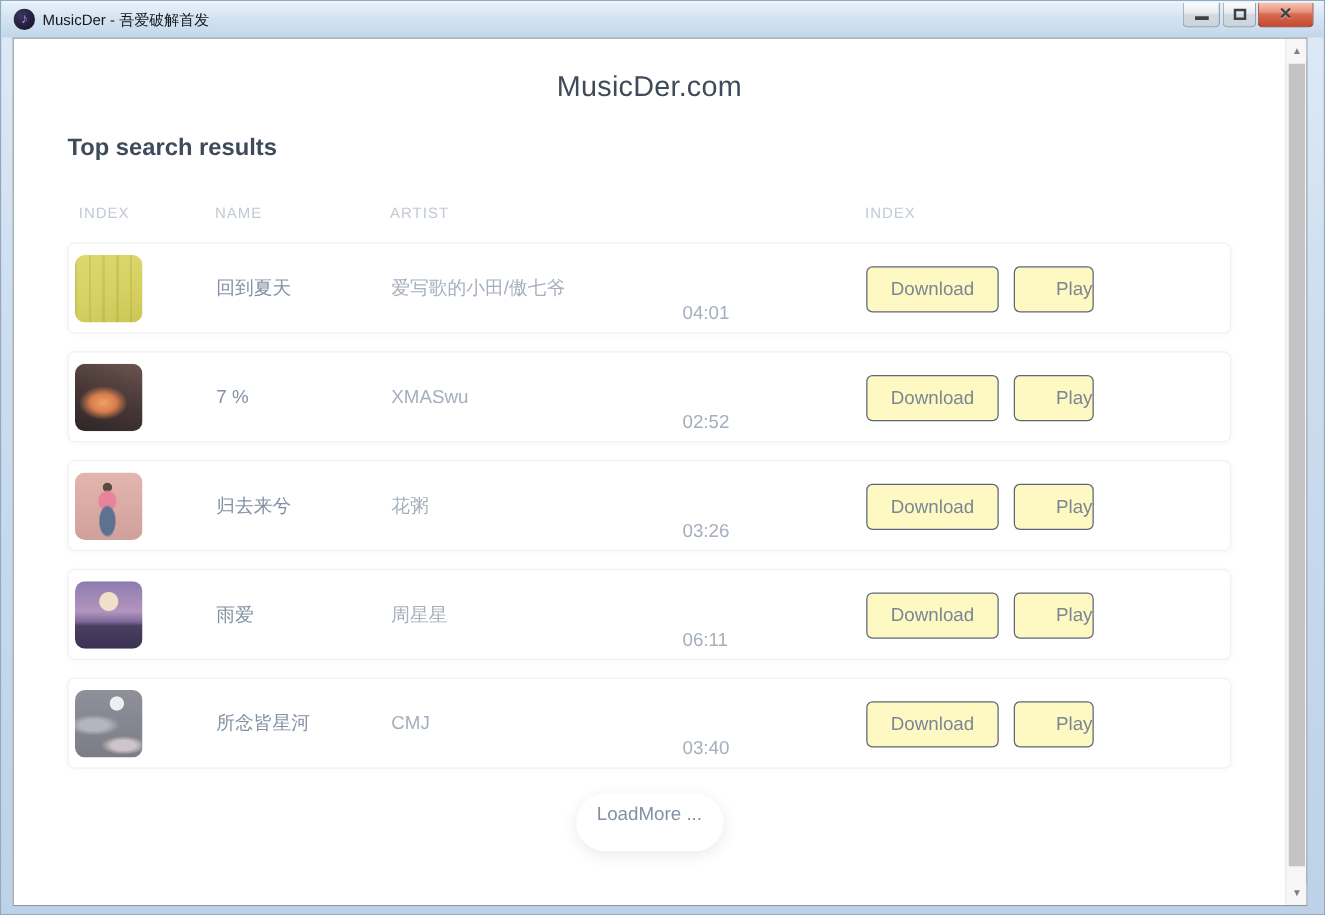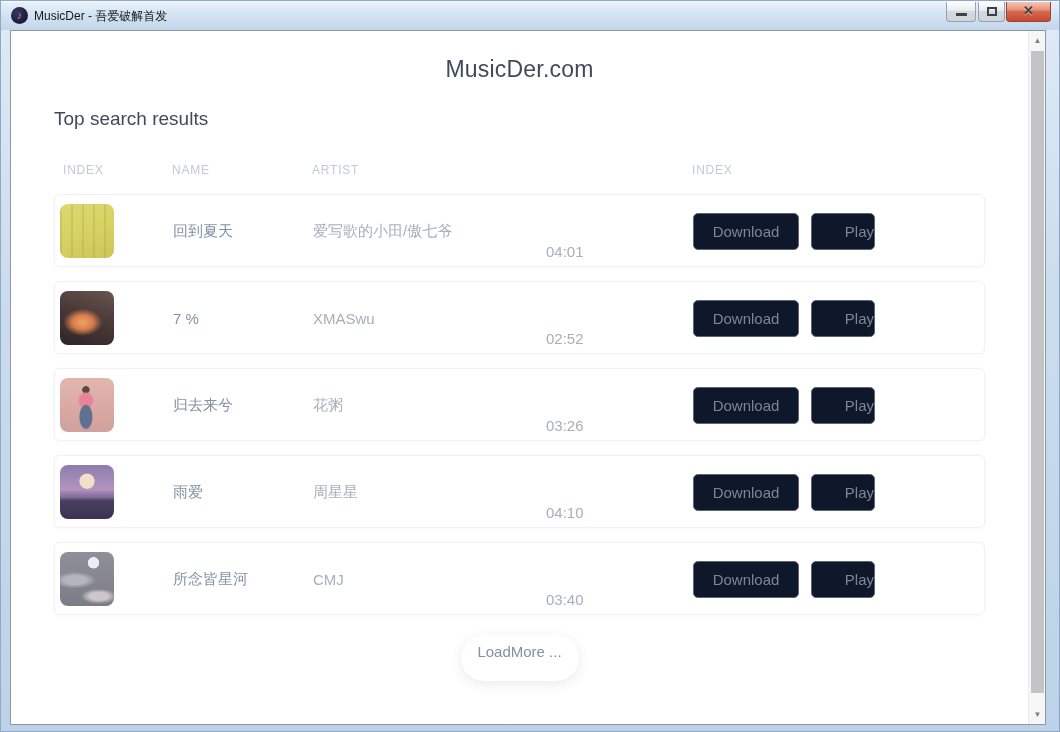--- a/index.html
+++ b/index.html
@@ -70,38 +70,38 @@
   .search-input::placeholder { color:#c7cfdc; }
   .search-icon { position:absolute; left:23px; top:16px; width:12px; height:12px; border:2px solid #b6bfcc; border-radius:50%; }
   .search-icon::after { content:""; position:absolute; left:10px; top:10px; width:2px; height:6px; background:#b6bfcc; transform:rotate(-45deg); transform-origin:top left; }
   .search-btn {
     position:absolute; right:0; top:-2px; width:157px; height:53px;
     border:1px solid #5c6775; border-radius:27px; background:#fff;
     font-size:16px; color:#7b8795; font-family:"Liberation Sans",sans-serif; cursor:pointer;
   }
 
   .results { width:931px; margin:26px auto 0; }
-  .section-title { font-size:19px; font-weight:400; color:#3f4b5a; height:22px; }
+  .section-title { font-size:19px; font-weight:700; color:#3f4b5a; height:22px; }
 
   .thead { position:relative; height:13px; margin-top:33px; }
   .thead span { position:absolute; top:0; font-size:12px; letter-spacing:0.8px; color:#c2c9d3; }
   .c0 { left:9px; } .c1 { left:118px; } .c2 { left:258px; } .c3 { left:491px;margin-top:38px; } .c4 { left:638px; }
 
   .rows { margin-top:18px; }
   .card {
     position:relative; height:73px; margin-bottom:14px; background:#fff;
     border:1px solid #f1f1f3; border-radius:6px; box-shadow:0 1px 5px rgba(40,50,70,0.03);
   }
   .art { position:absolute; left:5px; top:9px; width:54px; height:54px; border-radius:8px; background:#ddd; }
   .cell { position:absolute; top:50%; transform:translateY(-50%); font-size:15px; }
   .song-name { left:118px; color:#8391a4; font-weight:normal; }
   .song-artist { left:258px; color:#a6afbc; }
   .song-duration { left:491px; color:#a6afbc;margin-top:20px; }
   .row-btn {
-    position:absolute; top:18px; height:37px; background:#0f172a;
+    position:absolute; top:18px; height:37px; background:#fef9c3;
     border:1px solid #5c6775; border-radius:5px;
     font-size:15px; color:#7b8795; font-family:"Liberation Sans",sans-serif; cursor:pointer;
   }
   .btn-download { left:638px; width:106px; }
   .btn-play { left:756px; width:64px;text-align:right; }
 
   .loadmore-wrap { text-align:center; margin-top:20px; }
   .loadmore {
     width:118px; height:46px; border:none; border-radius:23px; background:#fff;
     box-shadow:0 3px 12px rgba(40,50,70,0.10);
@@ -166,21 +166,21 @@
     <span class="cell song-name">归去来兮</span>
     <span class="cell song-artist">花粥</span>
     <span class="cell song-duration">03:26</span>
     <button class="row-btn btn-download">Download</button>
     <button class="row-btn btn-play">Play</button>
   </div>
             <div class="card">
     <div class="art" style="background: radial-gradient(8px at 50% 30%, rgb(242, 223, 201) 90%, rgba(0, 0, 0, 0) 100%), linear-gradient(rgb(141, 124, 174) 0%, rgb(179, 149, 191) 45%, rgb(124, 106, 154) 60%, rgb(74, 63, 96) 66%, rgb(59, 50, 81) 100%);"></div>
     <span class="cell song-name">雨爱</span>
     <span class="cell song-artist">周星星</span>
-    <span class="cell song-duration">04:10</span>
+    <span class="cell song-duration">06:11</span>
     <button class="row-btn btn-download">Download</button>
     <button class="row-btn btn-play">Play</button>
   </div>
             <div class="card">
     <div class="art" style="background: radial-gradient(6px at 62% 20%, rgb(237, 238, 241) 90%, rgba(0, 0, 0, 0) 100%), radial-gradient(28px 11px at 28% 52%, rgb(180, 182, 191) 40%, rgba(0, 0, 0, 0) 75%), radial-gradient(24px 10px at 72% 82%, rgb(205, 197, 200) 40%, rgba(0, 0, 0, 0) 75%), linear-gradient(rgb(143, 144, 153) 0%, rgb(123, 124, 133) 100%);"></div>
     <span class="cell song-name">所念皆星河</span>
     <span class="cell song-artist">CMJ</span>
     <span class="cell song-duration">03:40</span>
     <button class="row-btn btn-download">Download</button>
     <button class="row-btn btn-play">Play</button>

